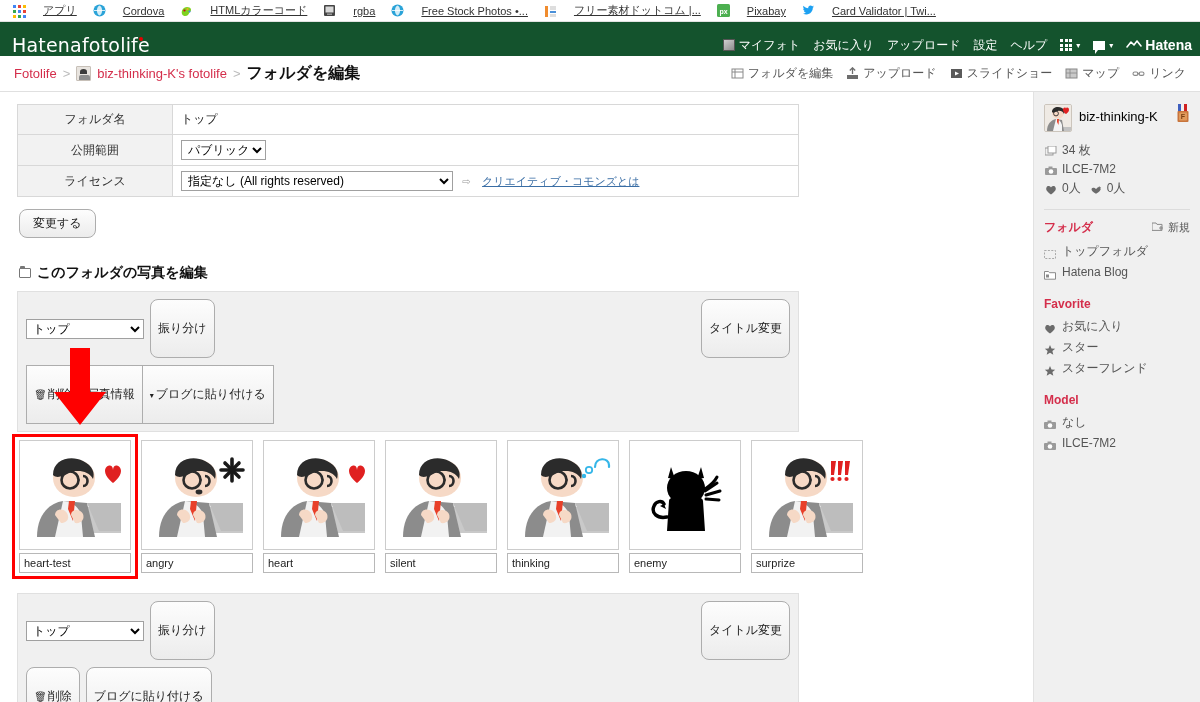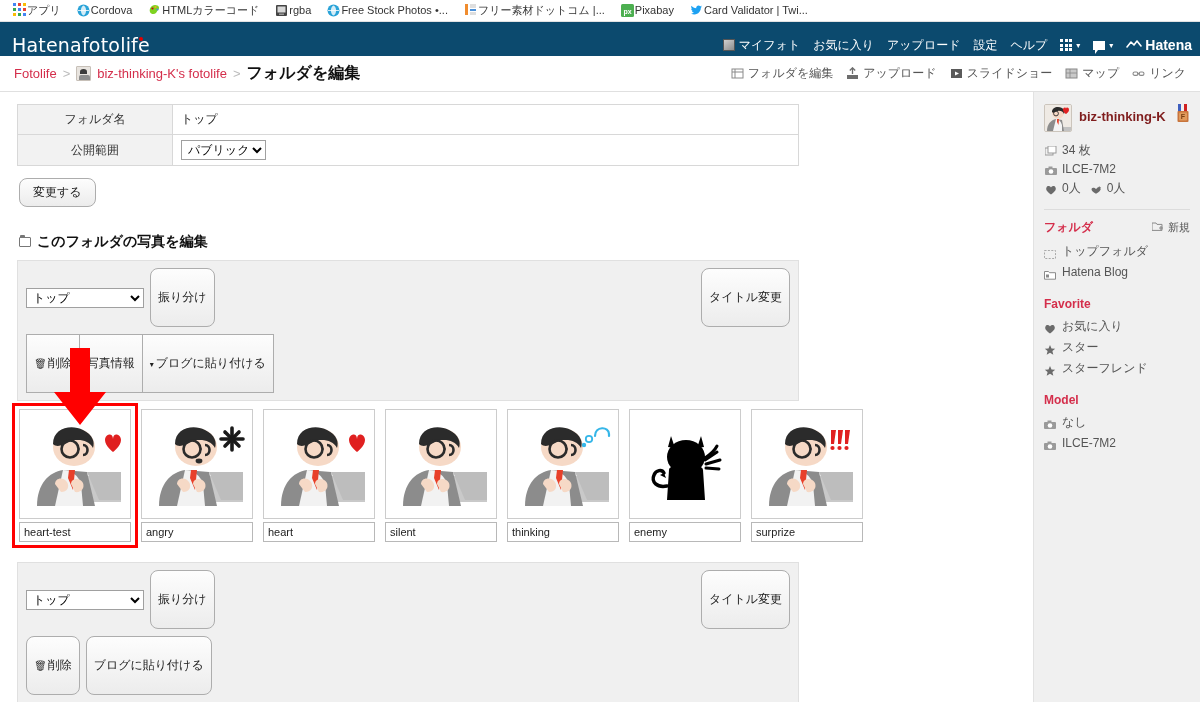--- a/index.html
+++ b/index.html
@@ -15,34 +15,35 @@
   .bookmark-bar {
     height: 22px;
     background: #fff;
     border-bottom: 1px solid #e2e2e2;
     display: flex;
     align-items: center;
     padding: 0 6px;
     gap: 2px;
   }
   .bm-item {
-    display: flex; align-items: flex-start;
-    gap: 1px;
+    display: flex; align-items: flex-end;
+    gap: 17px;
     padding: 1px 7px;
     font-size: 11px;
     color: #333;
     white-space: nowrap;
     cursor: default;
+    text-decoration: underline;
   }
   .bm-ico { width: 13px; height: 13px; flex: 0 0 13px; display: block; }
 
   
   .gheader {
     height: 34px;
-    background: #0c4a6e;
+    background: #14532d;
     display: flex;
     align-items: center;
     justify-content: space-between;
     padding: 12px 8px 0 12px;
   }
   .logo {
     color: #fff;
     font-size: 19px;
     letter-spacing: .2px;
     font-weight: 400;
@@ -257,21 +258,21 @@
   }
 
   
   .side-inner { padding: 0 10px; }
   .prof { display: flex; align-items: flex-start; gap: 7px; }
   .prof-av {
     width: 28px; height: 28px; flex: 0 0 28px;
     background: #efeae4; border: 1px solid #ccc5bc; border-radius: 2px;
     position: relative; overflow: hidden;
   }
-  .prof-name { font-size: 13px; font-weight: bold; color: #7f1d1d; margin-top: 5px; flex: 1; }
+  .prof-name { font-size: 13px; font-weight: normal; color: #000000; margin-top: 5px; flex: 1; }
   .medal { width: 14px; height: 20px; flex: 0 0 14px; }
   .prof-meta { margin: 9px 0 0 1px; font-size: 12px; color: #555; line-height: 19px; }
   .meta-line { display: flex; align-items: center; gap: 5px; }
   .mini-ico { width: 12px; height: 12px; display: inline-block; flex: 0 0 12px; }
   .side-hr { border: none; border-top: 1px solid #dcdcdc; margin: 11px 0 9px; }
   .side-sec-head {
     display: flex; align-items: center; justify-content: space-between;
     color: #d42e4b; font-weight: bold; font-size: 12px;
     margin-bottom: 5px;
   }
@@ -494,20 +495,30 @@
         <td>
           <span class="folder-name-val">トップ</span>
         </td>
       </tr>
       <tr>
         <th>公開範囲</th>
         <td>
           <select class="sel sel-range">
             <option>パブリック</option>
           </select>
+        </td>
+      </tr>
+      <tr>
+        <th>ライセンス</th>
+        <td>
+          <select class="sel sel-lic">
+            <option>指定なし (All rights reserved)</option>
+          </select>
+          <span class="cc-arrow">⇨</span>
+          <span class="cc-link">クリエイティブ・コモンズとは</span>
         </td>
       </tr>
     </tbody>
       </table>
 
     <button class="btn btn-change">変更する</button>
 
     <div class="sec-head">
       <span class="folder-glyph"></span>
       <span>このフォルダの写真を編集</span>

